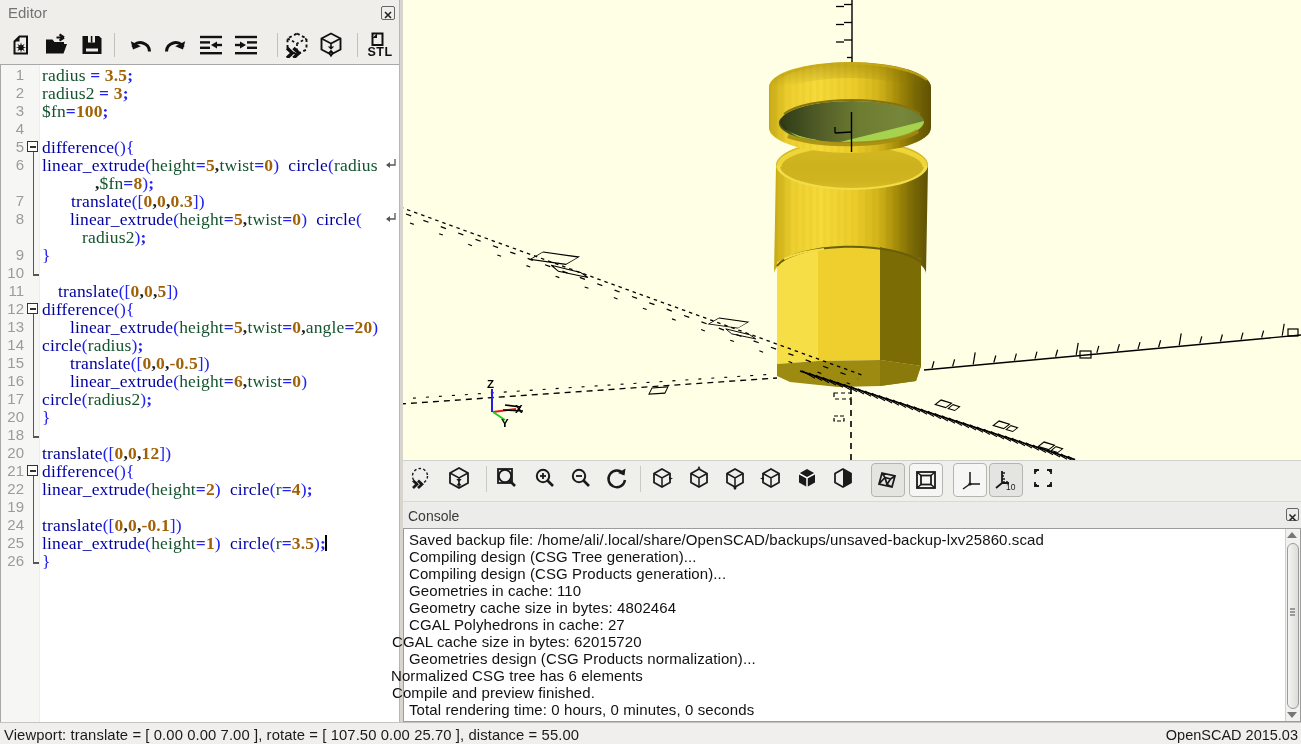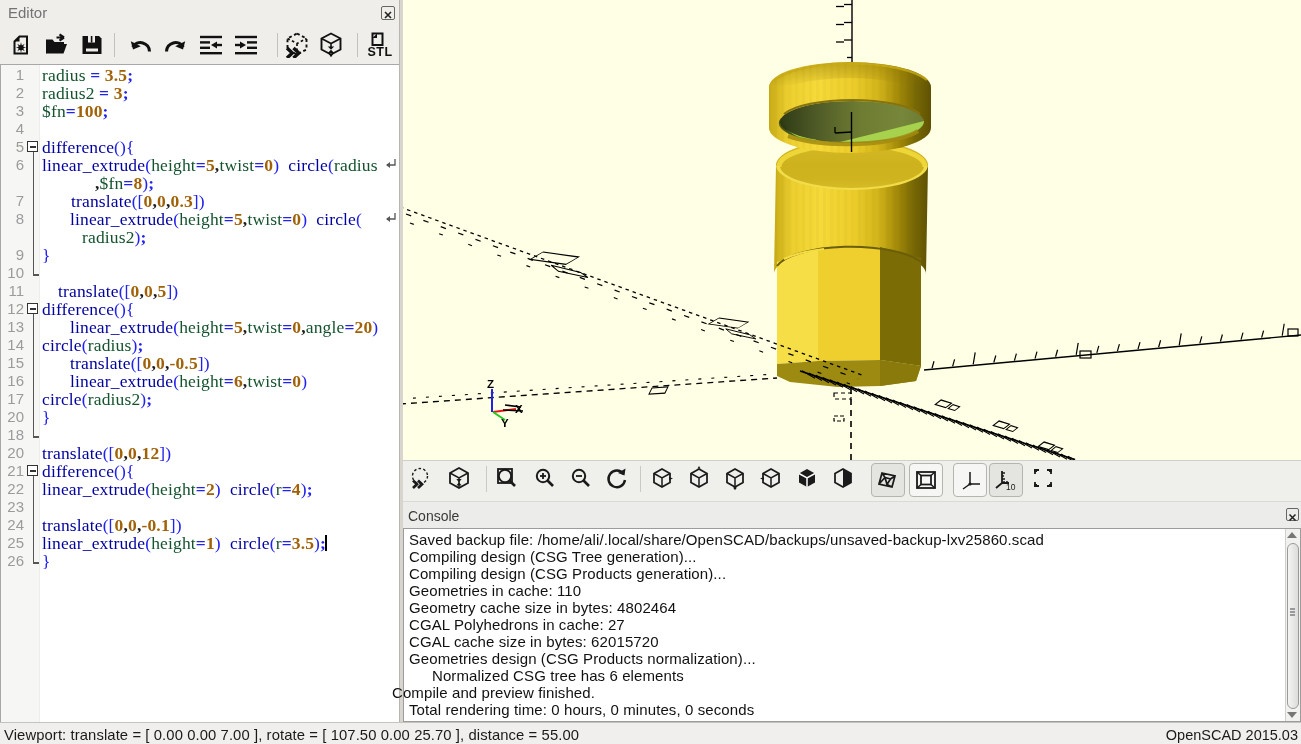--- a/index.html
+++ b/index.html
@@ -138,21 +138,21 @@
 <div class="gnum" style="top:318px">13</div>
 <div class="gnum" style="top:336px">14</div>
 <div class="gnum" style="top:354px">15</div>
 <div class="gnum" style="top:372px">16</div>
 <div class="gnum" style="top:390px">17</div>
 <div class="gnum" style="top:408px">20</div>
 <div class="gnum" style="top:426px">18</div>
 <div class="gnum" style="top:444px">20</div>
 <div class="gnum" style="top:462px">21</div>
 <div class="gnum" style="top:480px">22</div>
-<div class="gnum" style="top:498px">23</div>
+<div class="gnum" style="top:498px">19</div>
 <div class="gnum" style="top:516px">24</div>
 <div class="gnum" style="top:534px">25</div>
 <div class="gnum" style="top:552px">26</div>
 <div class="fbox" style="top:141px">
     <div class="fminus"></div>
   </div>
 <div class="fline" style="top:152px;height:122px"></div>
 <div class="ffoot" style="top:274px"></div>
 <div class="fbox" style="top:303px">
     <div class="fminus"></div>
@@ -444,23 +444,23 @@
 <svg width="11" height="11" viewBox="0 0 11 11">
       <path d="M2.5 2.5 L8.5 8.5 M8.5 2.5 L2.5 8.5" stroke="#222" stroke-width="1.5"></path>
     </svg></div>
 <div style="position:absolute;left:403px;top:528px;width:898px;height:194px;background:#fff;border:1px solid #9c9c9a"></div>
 <div style="position:absolute;left:409px;top:530.5px" class="cline">Saved backup file: /home/ali/.local/share/OpenSCAD/backups/unsaved-backup-lxv25860.scad</div>
 <div style="position:absolute;left:409px;top:547.5px" class="cline">Compiling design (CSG Tree generation)...</div>
 <div style="position:absolute;left:409px;top:564.5px" class="cline">Compiling design (CSG Products generation)...</div>
 <div style="position:absolute;left:409px;top:581.5px" class="cline">Geometries in cache: 110</div>
 <div style="position:absolute;left:409px;top:598.5px" class="cline">Geometry cache size in bytes: 4802464</div>
 <div style="position:absolute;left:409px;top:615.5px" class="cline">CGAL Polyhedrons in cache: 27</div>
-<div style="position:absolute;left:409px;top:632.5px" class="cline">CGAL cache size in bytes: 62015720</div>
+<div style="position:absolute;left:392px;top:632.5px" class="cline">CGAL cache size in bytes: 62015720</div>
 <div style="position:absolute;left:409px;top:649.5px" class="cline">Geometries design (CSG Products normalization)...</div>
-<div style="position:absolute;left:432px;top:666.5px" class="cline">Normalized CSG tree has 6 elements</div>
+<div style="position:absolute;left:391px;top:666.5px" class="cline">Normalized CSG tree has 6 elements</div>
 <div style="position:absolute;left:392px;top:683.5px" class="cline">Compile and preview finished.</div>
 <div style="position:absolute;left:409px;top:700.5px" class="cline">Total rendering time: 0 hours, 0 minutes, 0 seconds</div>
 
 <div style="position:absolute;left:1285px;top:529px;width:15px;height:192px;background:#f1f1ef;border-left:1px solid #d0d0cd"></div>
 <div style="position:absolute;left:1287px;top:532px;width:0;height:0;border-left:5px solid transparent;border-right:5px solid transparent;border-bottom:6px solid #777"></div>
 <div style="position:absolute;left:1287px;top:712px;width:0;height:0;border-left:5px solid transparent;border-right:5px solid transparent;border-top:6px solid #777"></div>
 <div style="position:absolute;left:1286.5px;top:543px;width:12px;height:166px;background:linear-gradient(90deg,#f4f4f2,#dcdcda);border:1px solid #9a9a98;border-radius:6px"></div>
 <div style="position:absolute;left:1290px;top:608px;width:5px;height:1.5px;background:#999"></div>
 <div style="position:absolute;left:1290px;top:611px;width:5px;height:1.5px;background:#999"></div>
 <div style="position:absolute;left:1290px;top:614px;width:5px;height:1.5px;background:#999"></div>

